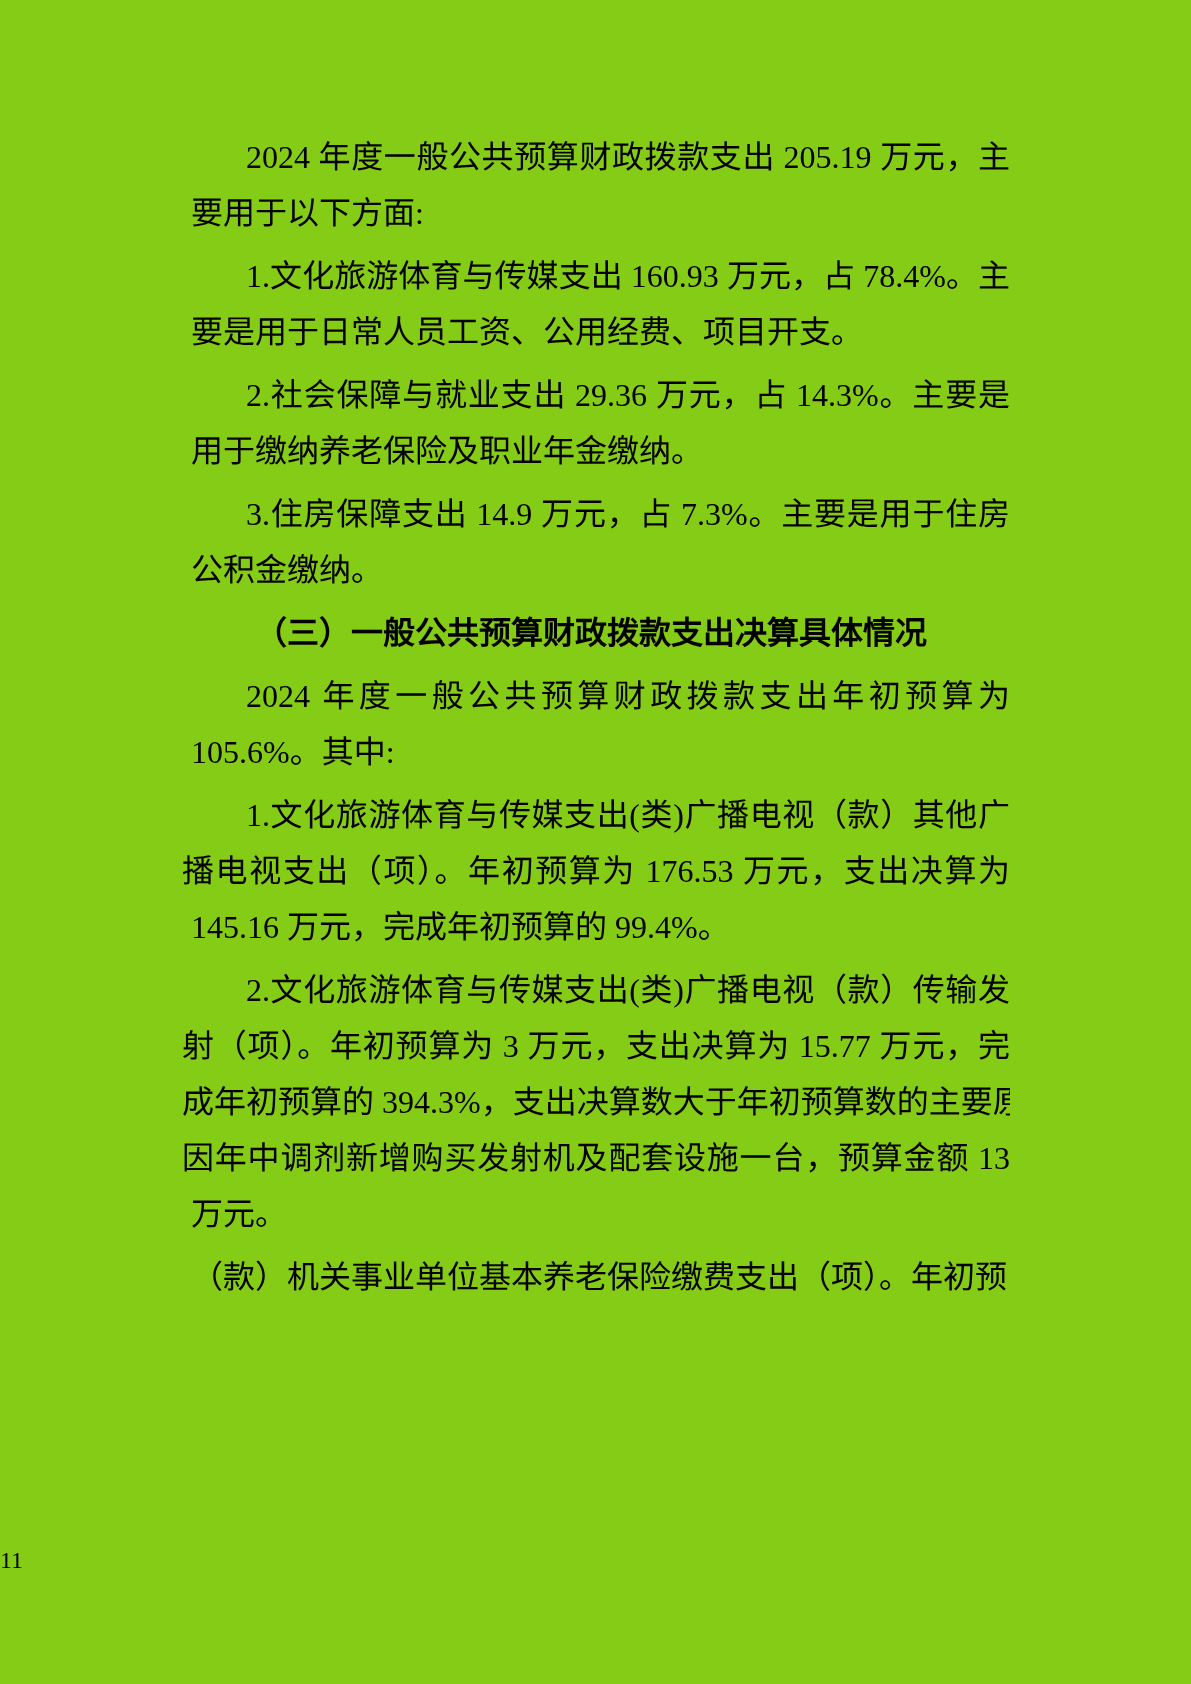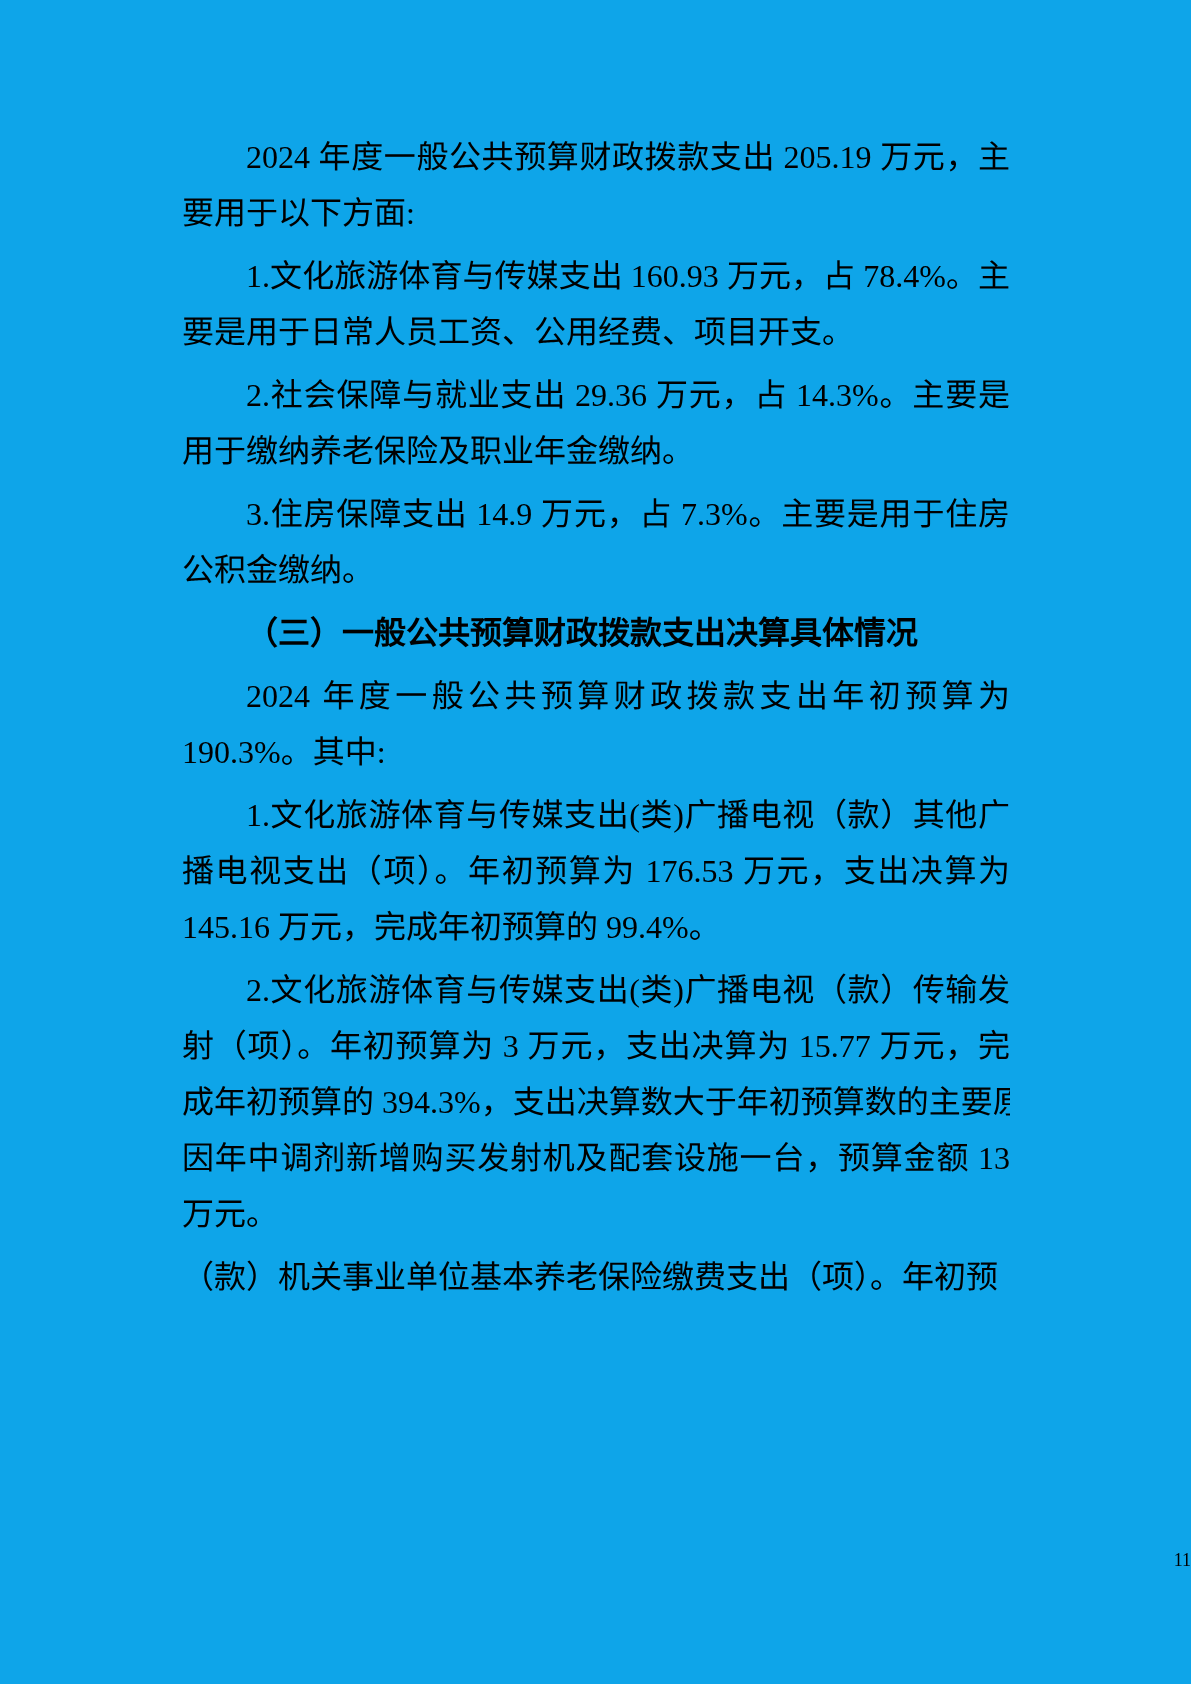--- a/index.html
+++ b/index.html
@@ -4,21 +4,21 @@
 <style>
   html, body {
     margin: 0;
     padding: 0;
     background: #ffffff;
   }
   .page {
     position: relative;
     width: 1191px;
     height: 1684px;
-    background: #0ea5e9;
+    background: #84cc16;
     color: #000000;
     font-family: "Liberation Serif", "DejaVu Serif", serif;
     overflow: hidden;
   }
   .text-block {
     position: absolute;
     left: 182px;
     top: 129px;
     width: 828px;
   }
@@ -38,28 +38,29 @@
     text-align: justify;
     
     text-align-last: justify;
     text-justify: inter-character;
   }
   .line.first {
     text-indent: 64px;
   }
   .line.last {
     text-align-last: left;
+    margin-left: 9px;
   }
   .footer {
     position: absolute;
     left: 0;
     top: 1548px;
     width: 100%;
-    text-align: right;
-    font-size: 18px;
+    text-align: left;
+    font-size: 24px;
     line-height: 24px;
     color: #000000;
   }
 </style>
 </head>
 <body>
 
 <div class="page">
   <div class="text-block">
       <p class="para">
@@ -76,21 +77,21 @@
       </p>
       <p class="para">
         <span class="line first">3.住房保障支出 14.9 万元，占 7.3%。主要是用于住房</span>
         <span class="line last">公积金缴纳。</span>
       </p>
       <p class="para heading">
         <span class="line first last">（三）一般公共预算财政拨款支出决算具体情况</span>
       </p>
       <p class="para">
         <span class="line first">2024 年度一般公共预算财政拨款支出年初预算为</span>
-        <span class="line last">190.3%。其中:</span>
+        <span class="line last">105.6%。其中:</span>
       </p>
       <p class="para">
         <span class="line first">1.文化旅游体育与传媒支出(类)广播电视（款）其他广</span>
         <span class="line">播电视支出（项）。年初预算为 176.53 万元，支出决算为</span>
         <span class="line last">145.16 万元，完成年初预算的 99.4%。</span>
       </p>
       <p class="para">
         <span class="line first">2.文化旅游体育与传媒支出(类)广播电视（款）传输发</span>
         <span class="line">射（项）。年初预算为 3 万元，支出决算为 15.77 万元，完</span>
         <span class="line">成年初预算的 394.3%，支出决算数大于年初预算数的主要原</span>

